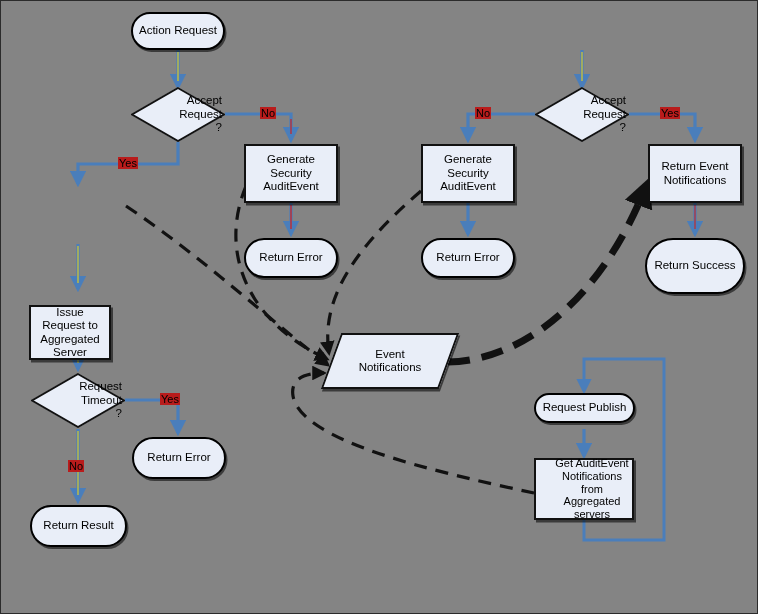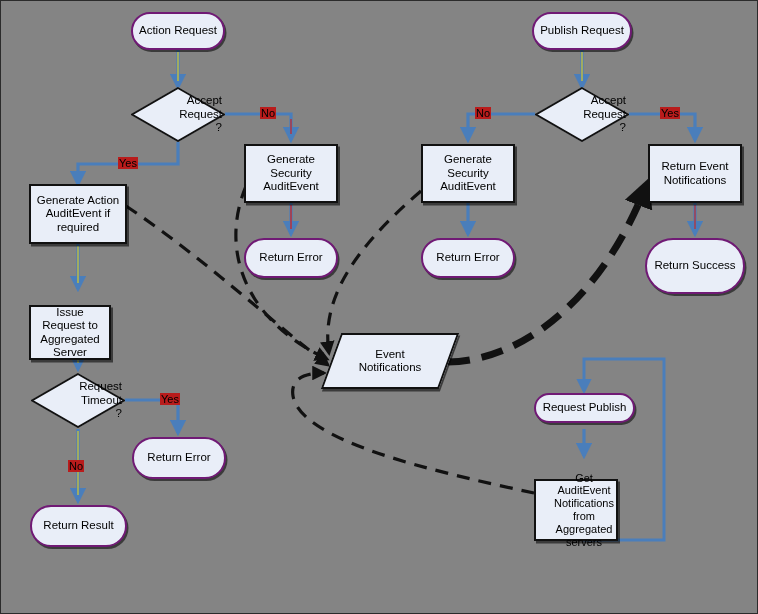--- a/index.html
+++ b/index.html
@@ -32,21 +32,21 @@
     justify-content: center;
     text-align: center;
     color: #000000;
     font-size: 11.5px;
     line-height: 13.5px;
     background: #e9eef8;
     z-index: 5;
   }
   .node .lbl { display:block; width:100%; padding:0 3px; }
   .terminator {
-    border: 2px solid #701a75;
+    border: 2px solid #000000;
     border-radius: 999px;
     box-shadow: 1.5px 2px 0 rgba(0,0,0,0.55);
   }
   .process {
     border: 2px solid #111111;
     box-shadow: 2px 2.5px 0 rgba(0,0,0,0.55);
   }
   .decision {
     background: transparent;
     border: none;
@@ -226,25 +226,20 @@
       <polygon points="47,1 93,27.5 47,54 1,27.5" fill="none" stroke="#111111" stroke-width="2"></polygon>
     </svg>
     <span class="lbl" style="white-space:pre-line;">Accept
 Request
 ?</span>
   </div>
 
   <div class="edge-label" style="left:259px; top:106px;">No</div>
   <div class="edge-label" style="left:117px; top:156px;">Yes</div>
 
-  <div class="node process" style="left:28px; top:183px; width:98px; height:60px;">
-    <span class="lbl" style="white-space:pre-line;">Generate Action
-AuditEvent if
-required</span>
-  </div>
 
   <div class="node process" style="left:28px; top:304px; width:82px; height:55px;">
     <span class="lbl" style="white-space:pre-line;">Issue Request to
 Aggregated
 Server</span>
   </div>
 
   <div class="node decision" style="left:30px; top:372px; width:94px; height:55px;">
     <span class="diamond-shape"></span>
     <svg class="diamond-edge" viewBox="0 0 94 55">
@@ -269,23 +264,20 @@
   <div class="node process" style="left:243px; top:143px; width:94px; height:59px;">
     <span class="lbl" style="white-space:pre-line;">Generate
 Security
 AuditEvent</span>
   </div>
 
   <div class="node terminator" style="left:243px; top:237px; width:94px; height:40px;">
     <span class="lbl">Return Error</span>
   </div>
 
-  <div class="node terminator" style="left:531px; top:11px; width:100px; height:38px;">
-    <span class="lbl">Publish Request</span>
-  </div>
 
   <div class="node decision" style="left:534px; top:86px; width:94px; height:55px;">
     <span class="diamond-shape"></span>
     <svg class="diamond-edge" viewBox="0 0 94 55">
       <polygon points="47,1 93,27.5 47,54 1,27.5" fill="none" stroke="#111111" stroke-width="2"></polygon>
     </svg>
     <span class="lbl" style="white-space:pre-line;">Accept
 Request
 ?</span>
   </div>
@@ -315,20 +307,20 @@
   <div class="node dataio" style="left:330px; top:332px; width:118px; height:56px;">
     <span class="para-shape"></span>
     <span class="lbl" style="white-space:pre-line;">Event
 Notifications</span>
   </div>
 
   <div class="node terminator" style="left:533px; top:392px; width:101px; height:30px;">
     <span class="lbl">Request Publish</span>
   </div>
 
-  <div class="node process" style="left:533px; top:478px; width:84px; height:62px;padding-left:16px;">
+  <div class="node process" style="left:533px; top:457px; width:100px; height:62px;padding-left:16px;">
     <span class="lbl" style="white-space:pre-line; font-size:11px; line-height:12.8px;">Get AuditEvent
 Notifications from
 Aggregated
 servers</span>
   </div>
 
 </div>
 
 </body></html>

